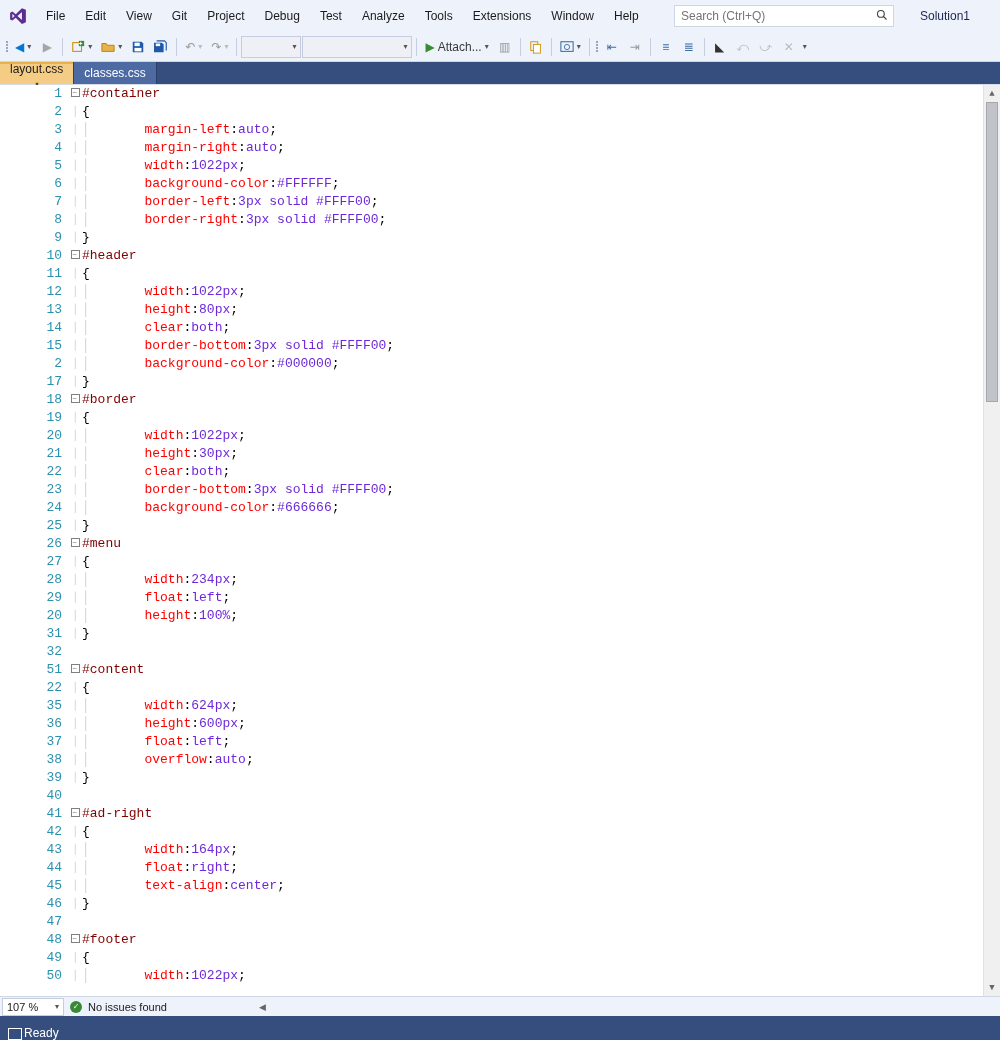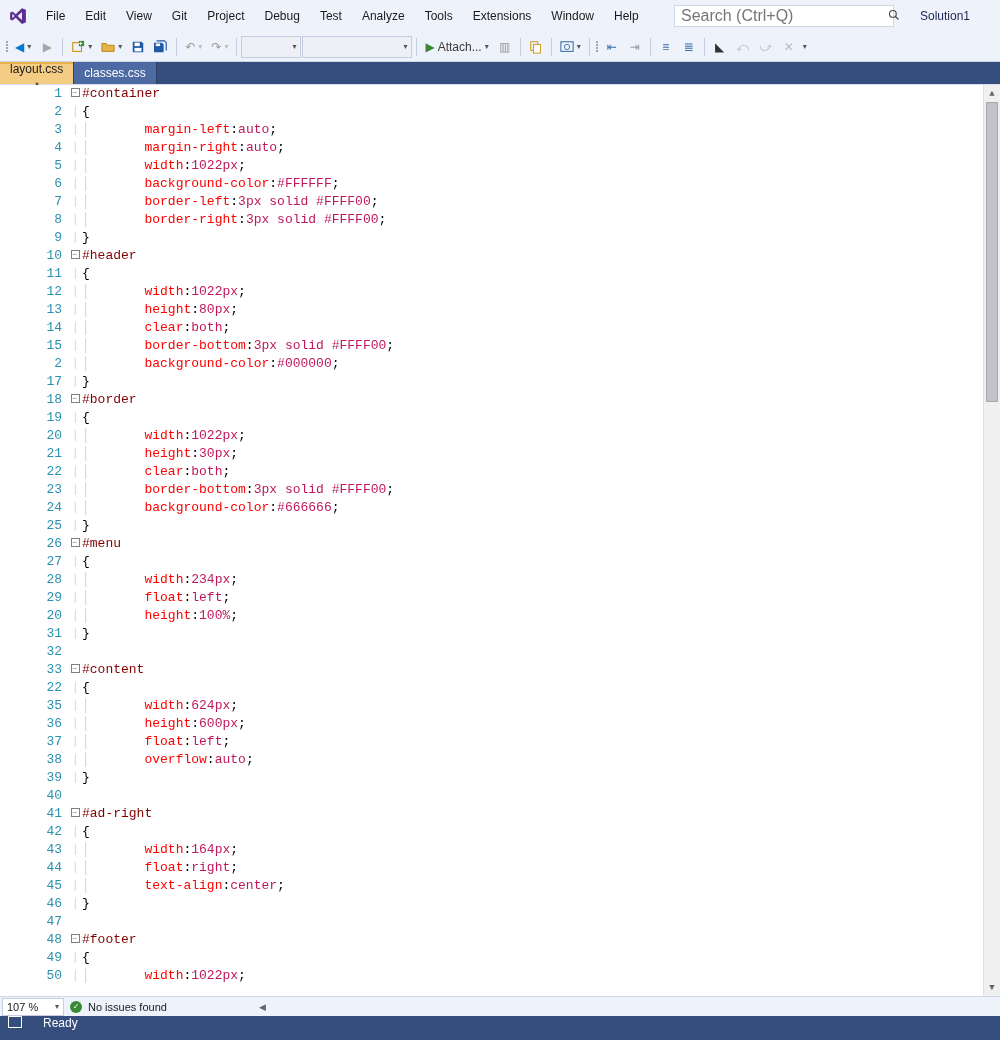--- a/index.html
+++ b/index.html
@@ -38,21 +38,21 @@
     align-items: center;
     border: 1px solid #cfd6e4;
     background: #fff;
     height: 22px;
     width: 220px;
     padding: 0 2px 0 6px;
   }
   .search-box input {
     border: none; outline: none;
     flex: 1;
-    font-size: 16px;
+    font-size: 12px;
     background: transparent;
     color: #555;
   }
   .search-icon { width: 18px; text-align: center; color: #444; }
   .solution-label {
     margin-left: 18px;
     margin-right: 18px;
     color: #1b264f;
     padding: 3px 8px;
   }
@@ -194,21 +194,21 @@
     position: relative;
     top: -1px;
   }
   .f-pipe {
     display: inline-block;
     color: #ccc;
     font-size: 10px;
   }
   .tk-sel { color: #800000; }      
   .tk-prop { color: #ff0000; }     
-  .tk-val { color: #be185d; }      
+  .tk-val { color: #6d28d9; }      
   .tk-punc { color: #000; }        
   .indent-guide { color: #d0d0d0; }
   .scrollbar-v {
     width: 17px;
     background: #f0f0f0;
     border-left: 1px solid #e1e1e1;
     position: relative;
   }
   .scrollbar-v .arrow { height: 17px; display:flex; align-items:center; justify-content:center; color:#666; font-size:9px; }
   .scrollbar-v .thumb { position:absolute; left:2px; right:2px; top:17px; height:300px; background:#c2c3c9; border:1px solid #a6a7ad; }
@@ -239,23 +239,23 @@
     display: inline-flex; align-items: center; justify-content: center;
     color: #fff; font-size: 8px;
   }
   .es-arrow { color:#666; font-size:9px; padding:0 6px; }
   
   .statusbar {
     height: 24px;
     background: #364e7e;
     color: #fff;
     display: flex;
-    align-items: flex-start;
+    align-items: flex-end;
     padding: 0 8px;
-    gap: 21px;
+    gap: 2px;
     font-size: 12px;
   }
   .sb-icon { width:14px; height:12px; border:1px solid #fff; position:relative; }
 </style>
 </head>
 <body>
 
 <div class="menubar">
   <div class="vs-logo">
     <svg width="18" height="18" viewBox="0 0 32 32">
@@ -421,21 +421,21 @@
         <div class="g-line">23</div>
         <div class="g-line">24</div>
         <div class="g-line">25</div>
         <div class="g-line">26</div>
         <div class="g-line">27</div>
         <div class="g-line">28</div>
         <div class="g-line">29</div>
         <div class="g-line">20</div>
         <div class="g-line">31</div>
         <div class="g-line">32</div>
-        <div class="g-line">33</div>
+        <div class="g-line">51</div>
         <div class="g-line">22</div>
         <div class="g-line">35</div>
         <div class="g-line">36</div>
         <div class="g-line">37</div>
         <div class="g-line">38</div>
         <div class="g-line">39</div>
         <div class="g-line">40</div>
         <div class="g-line">41</div>
         <div class="g-line">42</div>
         <div class="g-line">43</div>

